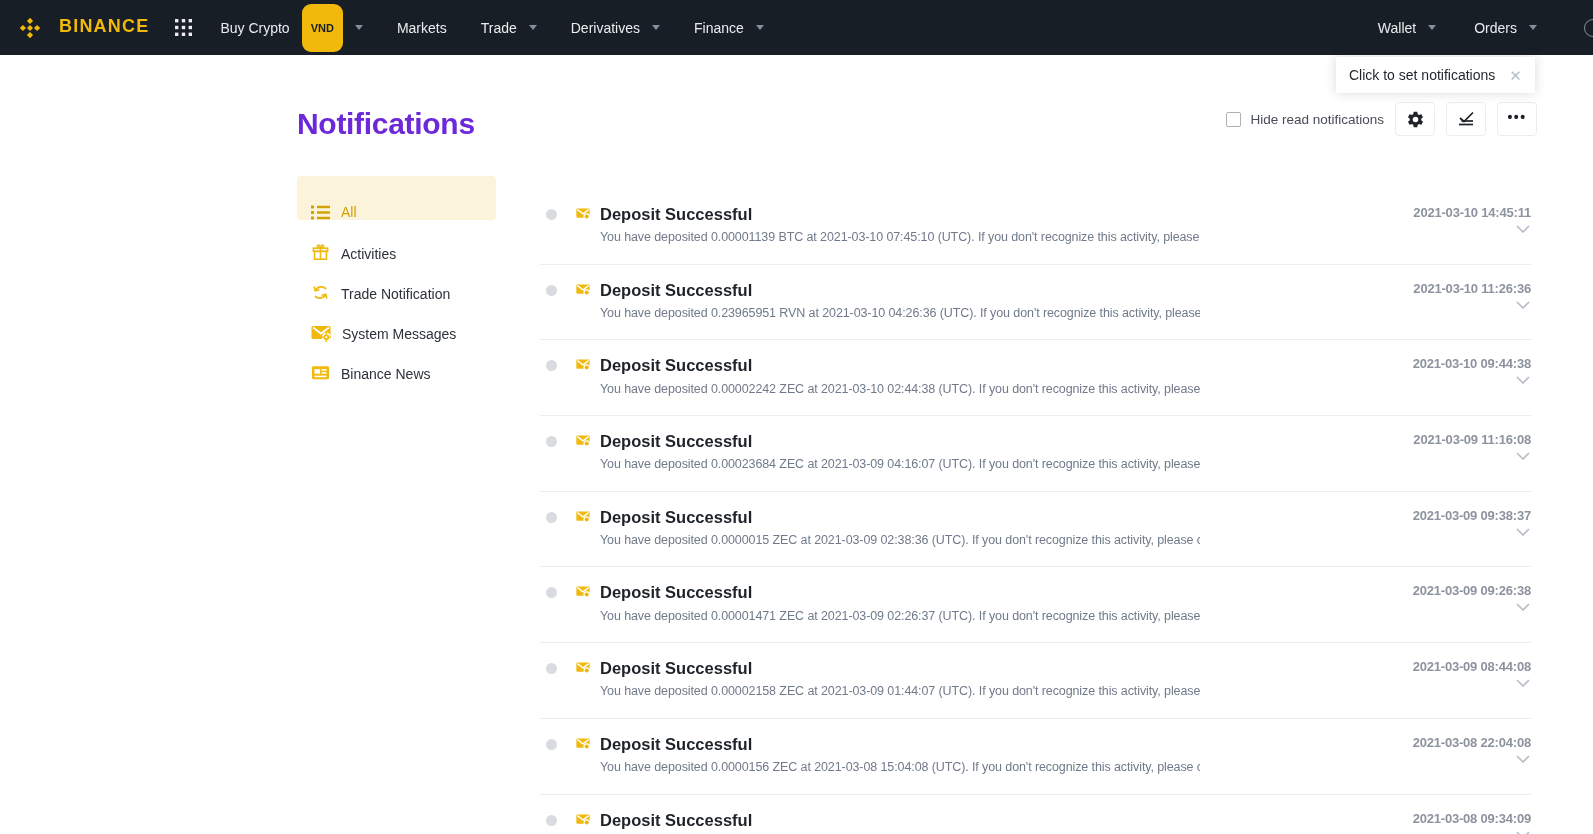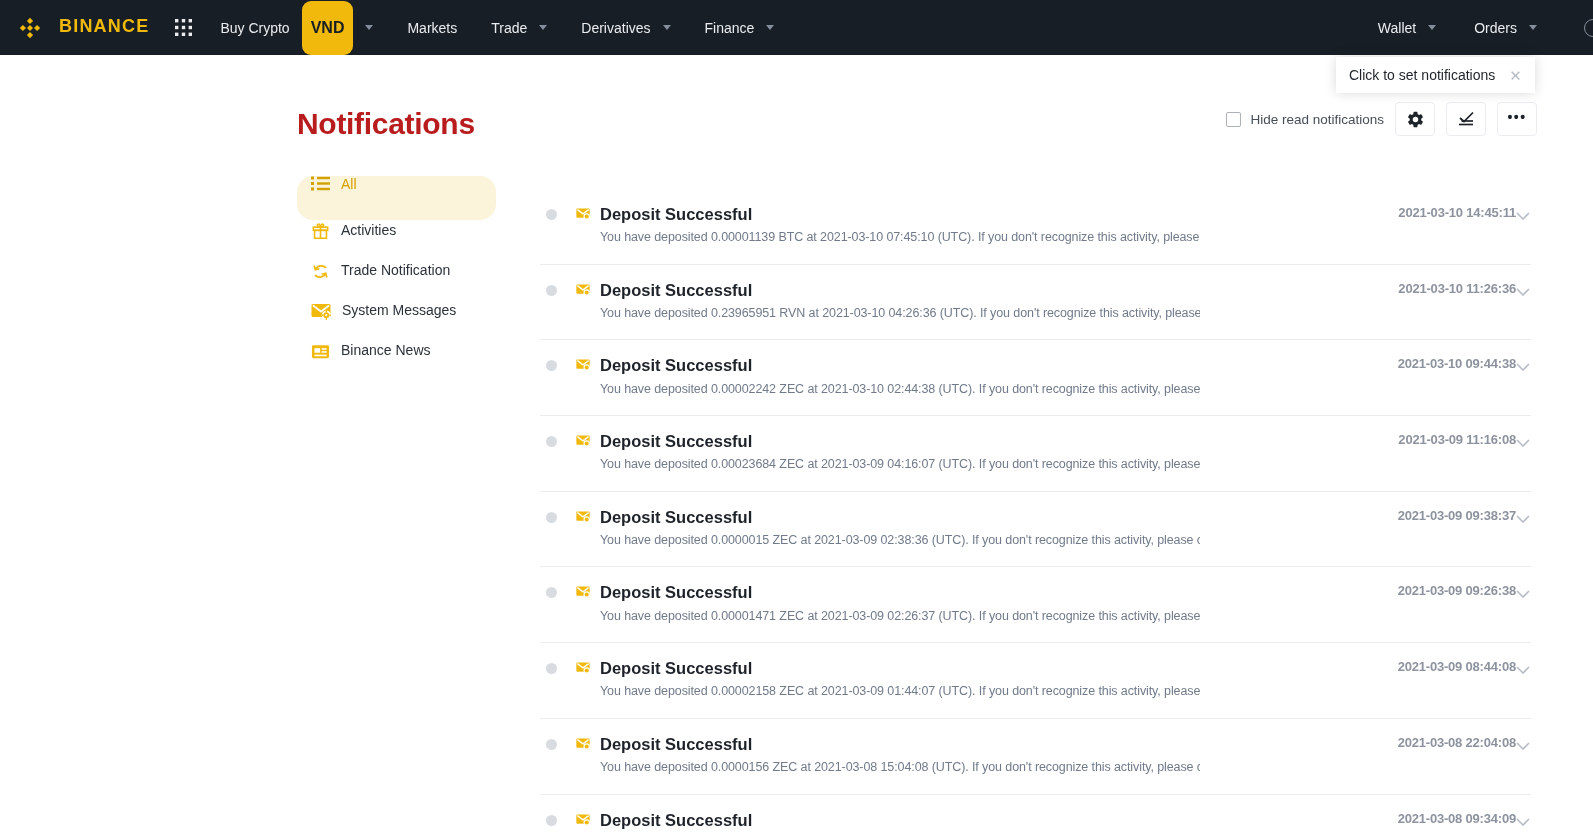--- a/index.html
+++ b/index.html
@@ -9,63 +9,63 @@
 
   
   .navbar { position:absolute; left:0; top:0; width:1593px; height:55px; background:#181E25;
             display:flex; align-items:center; padding:0 18px; }
   .brand { display:flex; gap:17px; cursor:pointer; }
   .brand-name { color:#F0B90B; font-weight:800; font-size:18px; letter-spacing:1.2px; }
   .apps-grid { margin-left:26px; display:block; }
   .nav-items { display:flex; align-items:center; margin-left:28px; gap:34px; }
   .nav-item { display:flex; align-items:center; gap:12px; color:#EAECEF; font-size:14px; font-weight:500; cursor:pointer; white-space:nowrap; }
   .caret { width:0; height:0; border:4px solid transparent; border-top:5px solid #848E9C; margin-top:4px; }
-  .badge-pill { background:#F0B90B; color:#181E25; font-size:16px; font-weight:700; padding:18px 9px; border-radius:9px; }
+  .badge-pill { background:#F0B90B; color:#181E25; font-size:11px; font-weight:700; padding:18px 9px; border-radius:9px; }
   .nav-right { margin-left:auto; display:flex; align-items:center; gap:38px; margin-right:38px; }
   .profile-partial { position:absolute; right:-9px; top:19px; width:18px; height:18px; border:1.5px solid #848E9C; border-radius:50%; }
 
   
   .tooltip { position:absolute; left:1336px; top:57px; height:36px; background:#fff; border-radius:0;
              box-shadow:0 0 12px rgba(24,26,32,.16); display:flex; align-items:center; padding:0 13px; z-index:5; }
   .tooltip-text { font-size:14px; color:#1E2329; white-space:nowrap; }
   .tooltip-close { margin-left:14px; color:#B7BDC6; font-size:15px; line-height:1; cursor:pointer; }
   .tooltip-caret { position:absolute; left:1429px; top:87px; width:0; height:0;
                    border:5px solid transparent; border-top:6px solid #2B3139; }
 
   
-  .page-title { position:absolute; left:297px; top:107px; font-size:30px; font-weight:700; color:#b91c1c; letter-spacing:-0.3px; }
+  .page-title { position:absolute; left:297px; top:107px; font-size:30px; font-weight:700; color:#6d28d9; letter-spacing:-0.3px; }
 
   
   .controls { position:absolute; top:102px; right:56px; height:34px; display:flex; align-items:center; }
   .checkbox { width:15px; height:15px; border:1.5px solid #ADB1B8; border-radius:2px; background:#fff; cursor:pointer; }
   .check-label { margin-left:9px; font-size:13.5px; color:#474D57; cursor:pointer; }
   .icon-btn { width:40px; height:34px; border:1px solid #EAECEF; border-radius:4px; background:#fff;
               display:flex; align-items:center; justify-content:center; margin-left:11px; cursor:pointer; color:#1E2329; }
   .icon-btn:first-of-type { margin-left:40px; }
   .ellipsis { font-size:14px; font-weight:700; letter-spacing:1.5px; color:#1E2329; margin-top:-4px; }
 
   
   .sidebar { position:absolute; left:297px; top:176px; width:199px; }
-  .side-item { display:flex; align-items:flex-start; gap:11px; height:40px; padding-left:14px; font-size:14px;
-               color:#2B3139; cursor:pointer; border-radius:16px; }
+  .side-item { display:flex; align-items:flex-end; gap:11px; height:40px; padding-left:14px; font-size:14px;
+               color:#2B3139; cursor:pointer; border-radius:4px; }
   .side-item .side-icon { color:#F0B90B; display:flex; align-items:center; }
   .side-item.selected { height:44px; background:#FBF3DA; color:#D3A200; margin-bottom:2px; }
   .side-item.selected .side-icon { color:#D3A200; }
 
   
   .notif-list { position:absolute; left:540px; right:62px; top:189px; }
   .notif-row { display:flex; align-items:flex-start; height:75.7px; border-bottom:1px solid #EAECEF;
                padding:16px 0 8px 6px; cursor:pointer; }
   .notif-row:last-child { border-bottom:none; }
   .unread-dot { width:11px; height:11px; border-radius:50%; background:#D8DCE1; margin-top:4px; flex:none; }
   .mail-icon { margin-left:19px; margin-top:2px; flex:none; color:#F0B90B; display:flex; }
   .notif-main { margin-left:10px; min-width:0; }
   .notif-title { font-size:16.5px; font-weight:700; color:#1E2329; line-height:1.1; }
   .notif-body { margin-top:7px; font-size:12.5px; color:#707A8A; white-space:nowrap; overflow:hidden; max-width:600px; letter-spacing:-0.1px; }
-  .notif-right { margin-left:auto; text-align:right; display:flex; flex-direction:row; align-items:flex-end; flex:none; }
+  .notif-right { margin-left:auto; text-align:right; display:flex; flex-direction:column; align-items:flex-end; flex:none; }
   .notif-time { font-size:13px; font-weight:700; color:#8D939E; letter-spacing:-0.2px; }
   .notif-chevron { margin-top:5px; margin-right:1px; cursor:pointer; display:flex; }
 </style>
 </head>
 <body>
 
 <div class="screen">
 
   <div class="navbar">
     <div class="brand">

